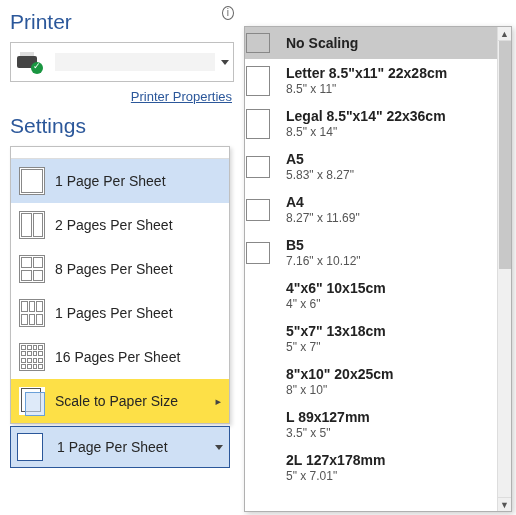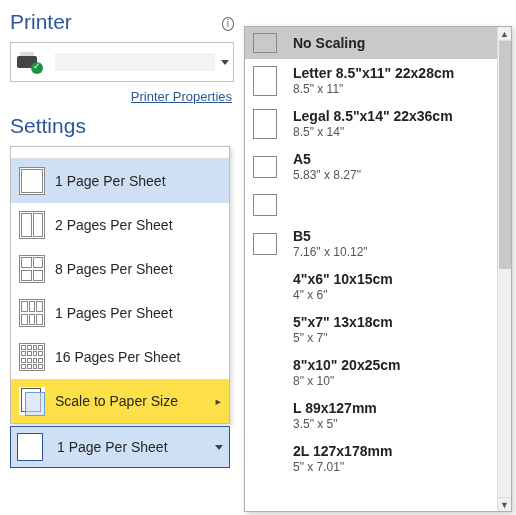--- a/index.html
+++ b/index.html
@@ -42,41 +42,41 @@
 
   .combo { border:1px solid #2b579a; background:#cfe0f5; height:42px; margin-top:2px; display:flex; align-items:center; padding:0 6px; width:220px;}
   .combo .ico { width:26px; height:28px; border:1px solid #2b579a; background:#fff; margin-right:14px;}
   .combo span { flex:1; color:#262626; font-size:14px;}
   .cursor2 { position:absolute; left:250px; top:425px; pointer-events:none;}
   .cursor2 svg { width:18px; height:22px; }
 
   
   .flyout { position:absolute; left:244px; top:26px; width:268px; height:486px; background:#fff; border:1px solid #b0b0b0; box-shadow:2px 2px 6px rgba(0,0,0,0.2); }
   .flyout-inner { position:absolute; inset:0 14px 0 0; overflow:hidden;}
-  .fly-row { display:flex; align-items:center; padding:6px 8px; }
+  .fly-row { display:flex; align-items:center; padding:6px 1px; }
   .fly-row.hover { background:#c9c9c9; }
   .fly-swatch { width:24px; height:30px; border:1px solid #888; background:#fff; margin-right:16px; flex-shrink:0;}
   .fly-swatch.noscale { background:#c9c9c9; height:20px;}
   .fly-swatch.small { height:22px; }
   .fly-swatch.empty { border:none; background:transparent;}
   .fly-text .t1 { font-size:14px; color:#222; font-weight:600;}
   .fly-text .t2 { font-size:12px; color:#555; margin-top:1px;}
   .noscale-row .fly-text .t1 { font-weight:700; }
   
   .scrollbar { position:absolute; right:0; top:0; bottom:0; width:14px; background:#f0f0f0; border-left:1px solid #ddd;}
   .scrollbar .btn { height:14px; background:#f0f0f0; text-align:center; font-size:9px; color:#555; line-height:14px;}
   .scrollbar .btn:first-child{ border-bottom:1px solid #ddd;}
   .scrollbar .btn:last-child{ position:absolute; bottom:0; width:100%; border-top:1px solid #ddd;}
   .scrollbar .thumb { position:absolute; top:14px; width:12px; left:1px; height:228px; background:#c8c8c8;}
 </style>
 </head>
 <body>
 
 <div class="left">
-  <div style="display:flex;align-items:center;">
+  <div style="display:flex;align-items:flex-start;">
     <div class="section-title">Printer</div>
     <span class="info-circle">i</span>
   </div>
 
   <div class="printer-row">
     <div class="printer-ico">
       <div class="tray"></div>
         <div class="body"></div>
         <div class="chk"></div>
     </div>
@@ -193,20 +193,24 @@
         </div>
         <div class="fly-row">
           <div class="fly-swatch small"></div>
           <div class="fly-text">
             <div class="t1">A5</div>
             <div class="t2">5.83" x 8.27"</div>
           </div>
         </div>
         <div class="fly-row">
           <div class="fly-swatch small"></div>
+          <div class="fly-text">
+            <div class="t1">A4</div>
+            <div class="t2">8.27" x 11.69"</div>
+          </div>
         </div>
         <div class="fly-row">
           <div class="fly-swatch small"></div>
           <div class="fly-text">
             <div class="t1">B5</div>
             <div class="t2">7.16" x 10.12"</div>
           </div>
         </div>
         <div class="fly-row">
           <div class="fly-swatch empty"></div>

